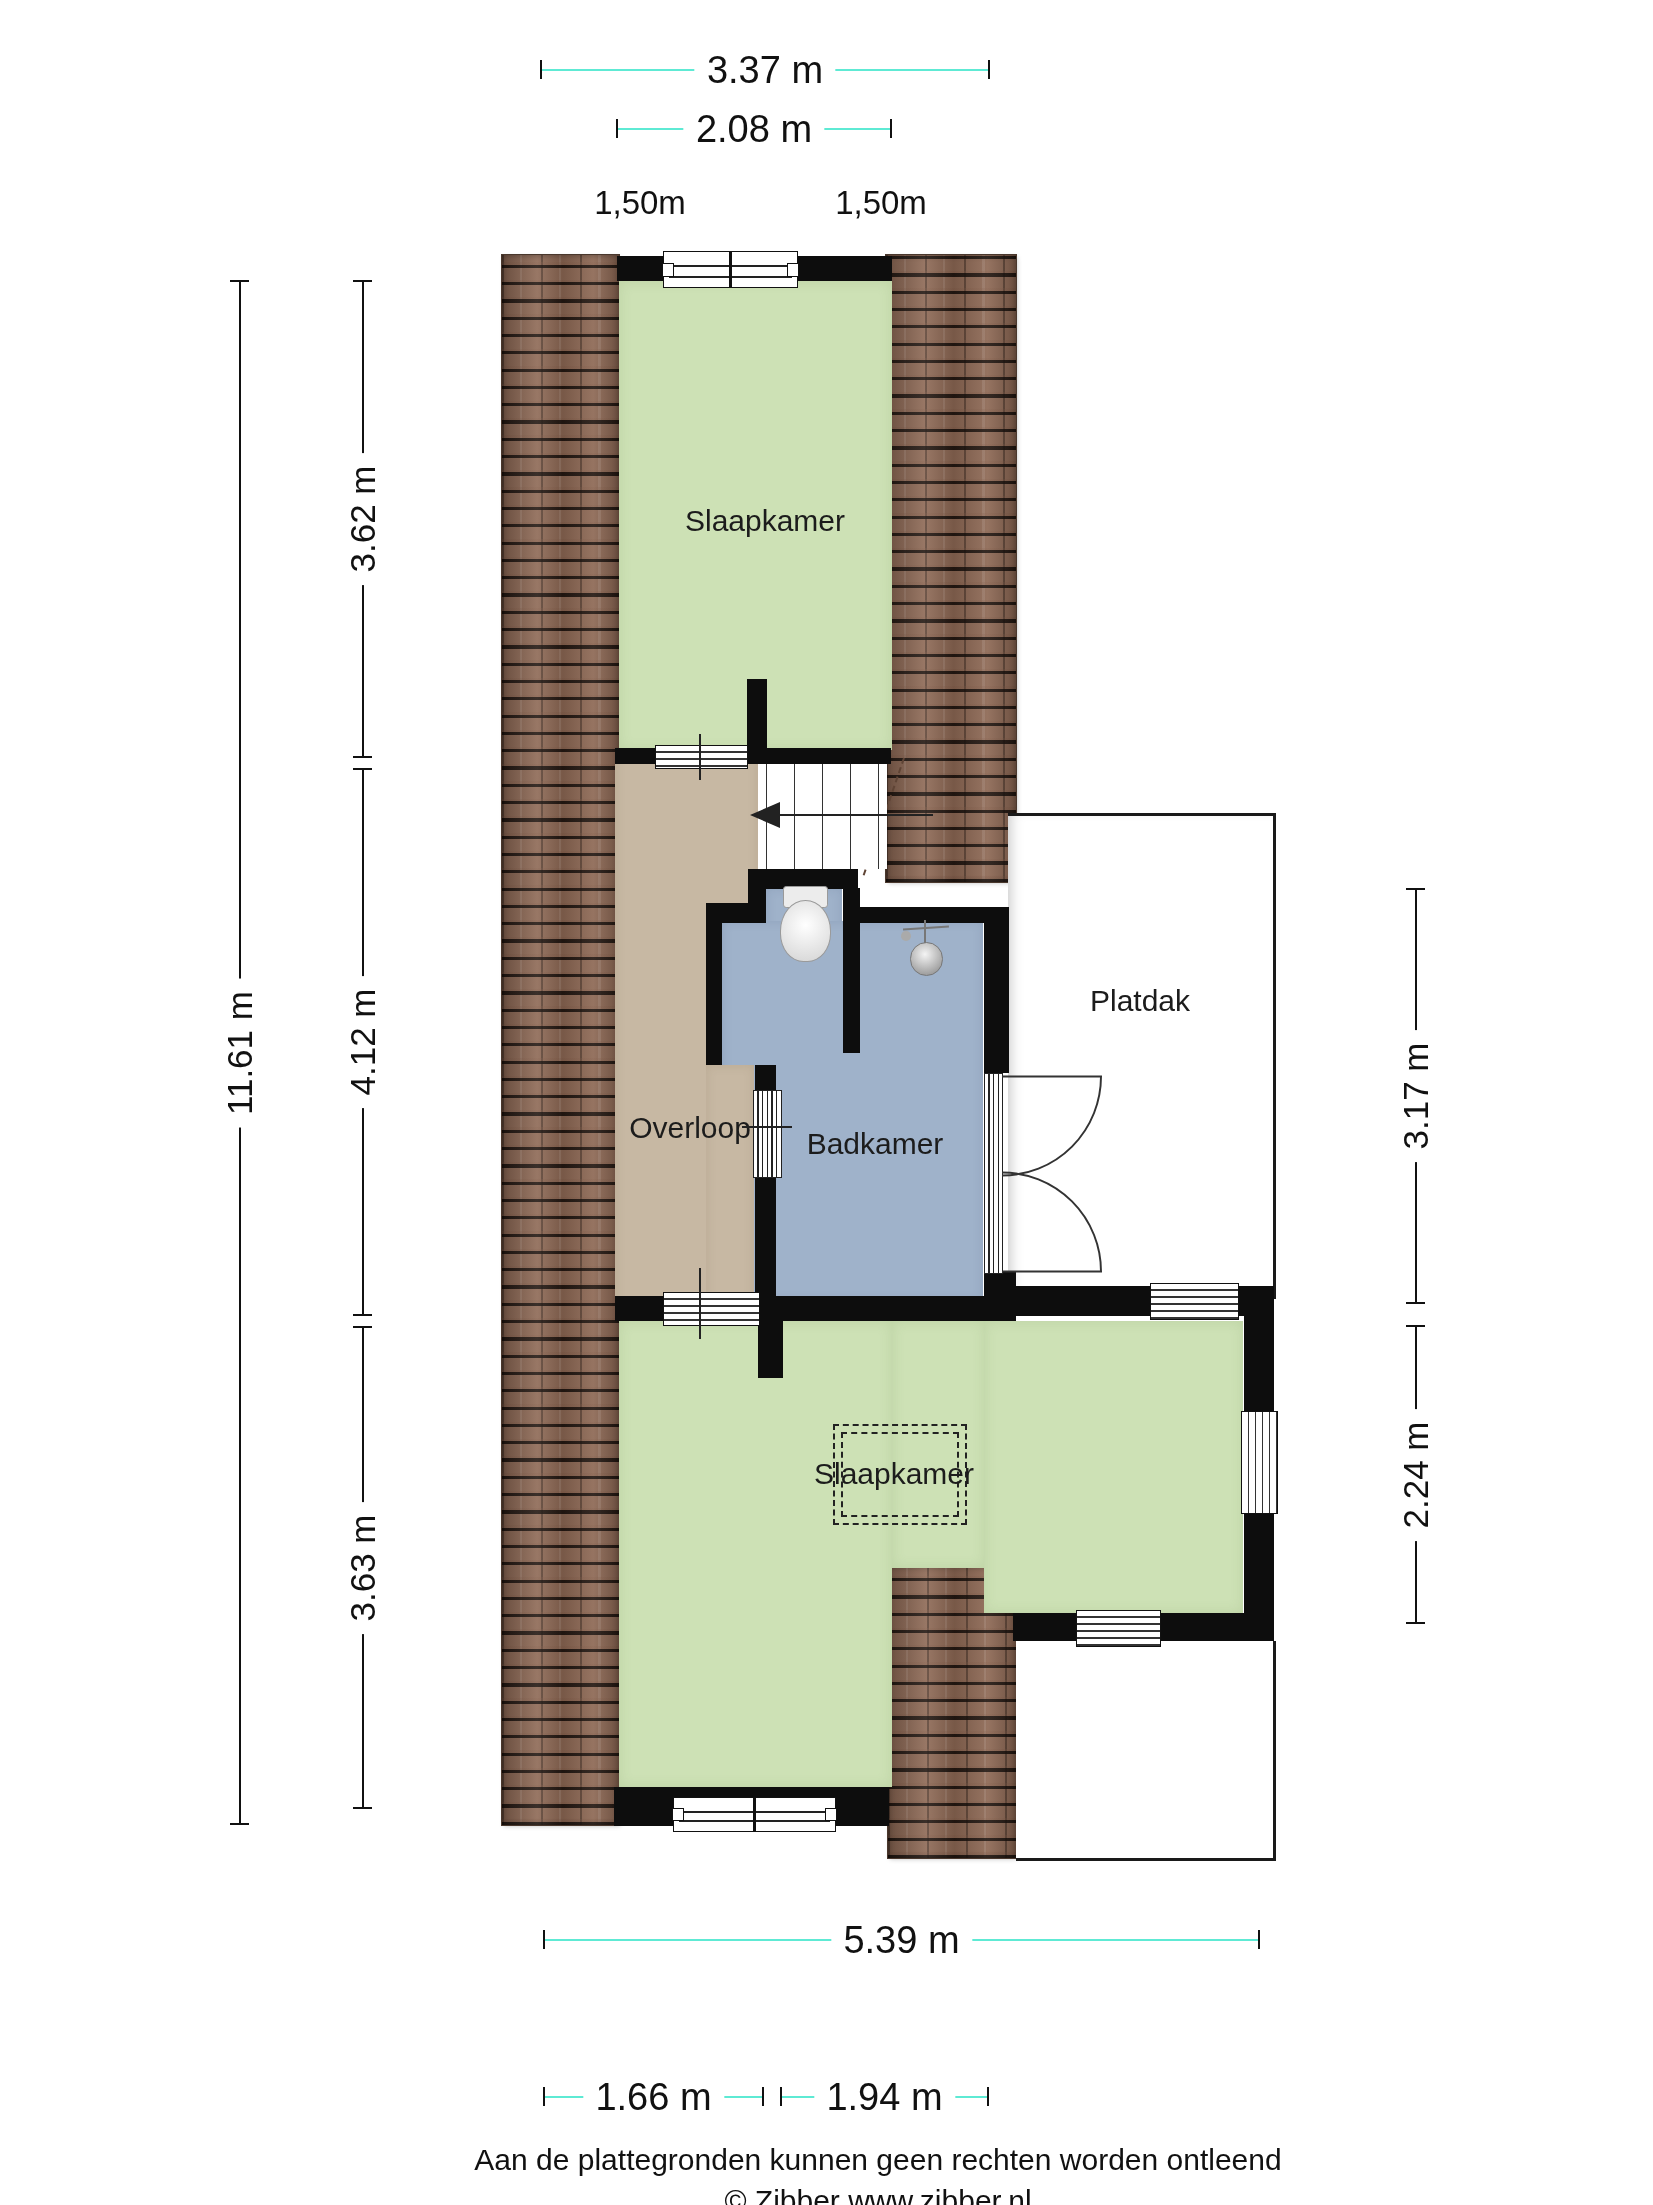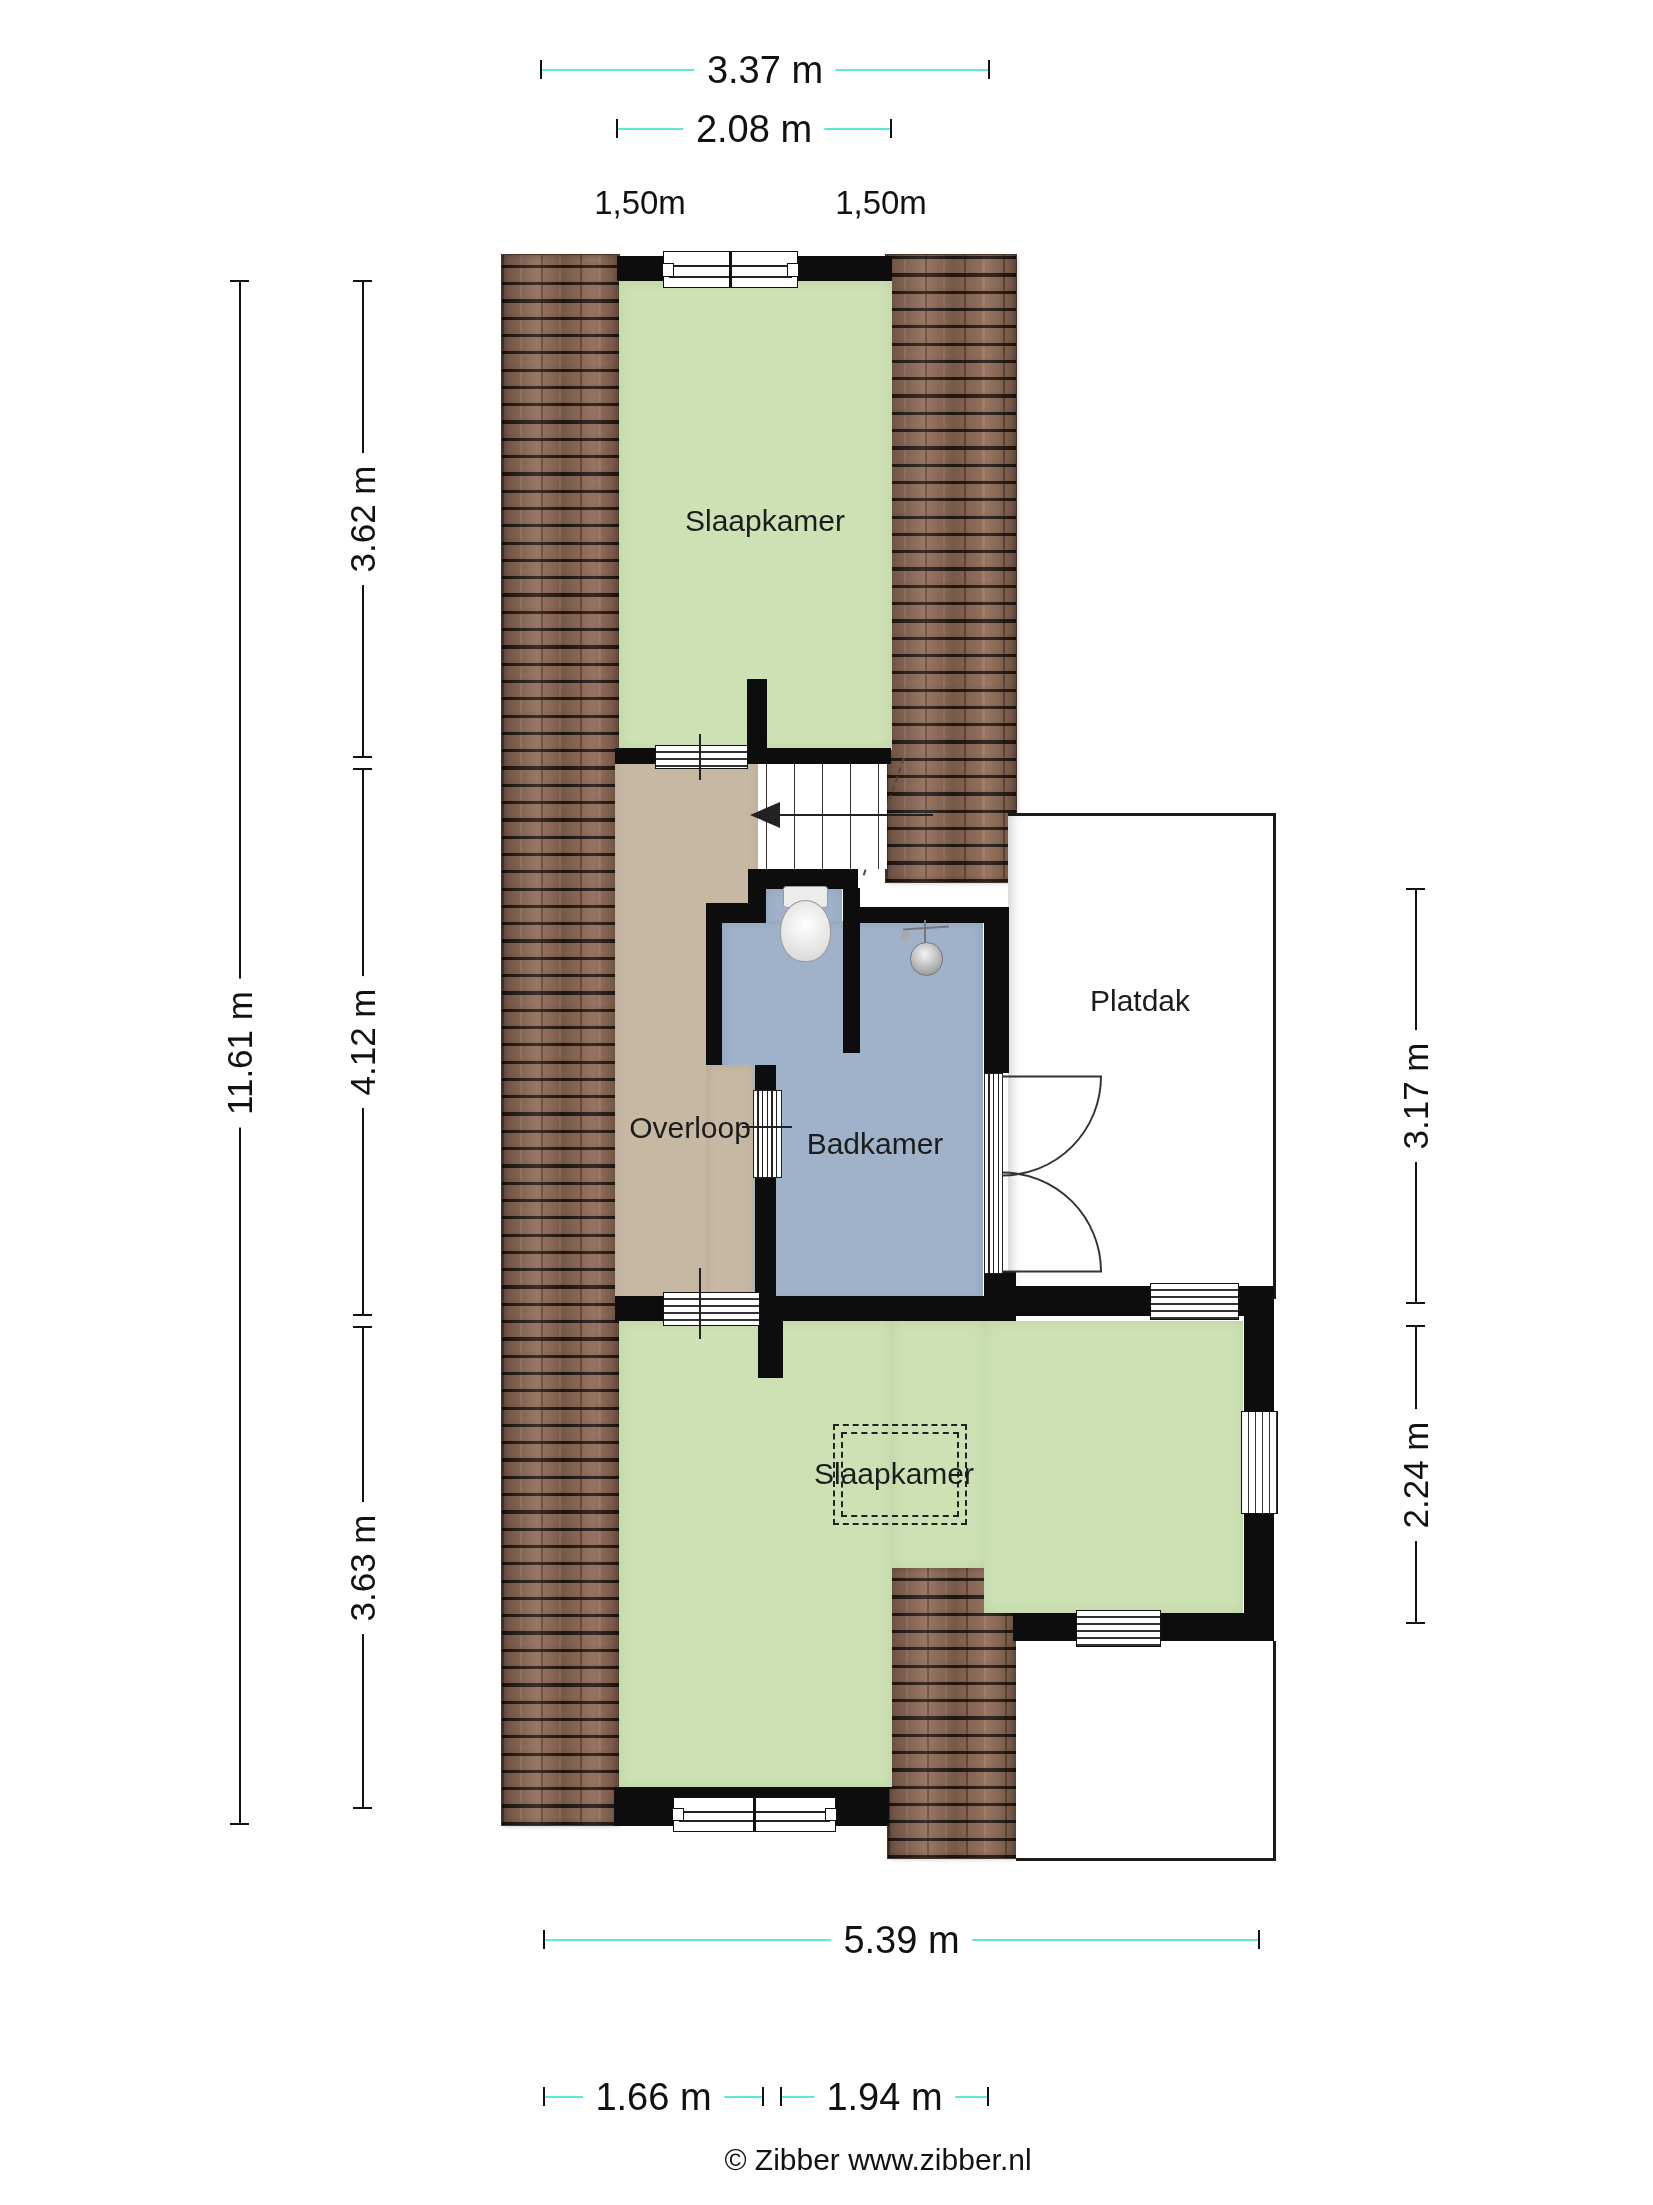--- a/index.html
+++ b/index.html
@@ -183,15 +183,16 @@
   <span class="dlbl">5.39 m</span>
 </div>
 <div class="dim-h" style="left:543px;top:2096px;width:221px;">
   <span class="dlbl">1.66 m</span>
 </div>
 <div class="dim-h" style="left:780px;top:2096px;width:209px;">
   <span class="dlbl">1.94 m</span>
 </div>
 
 <div class="footer" style="top:2139px;">
+  <div>Aan de plattegronden kunnen geen rechten worden ontleend</div>
   <div>© Zibber www.zibber.nl</div>
 </div>
 
 
 </body></html>

